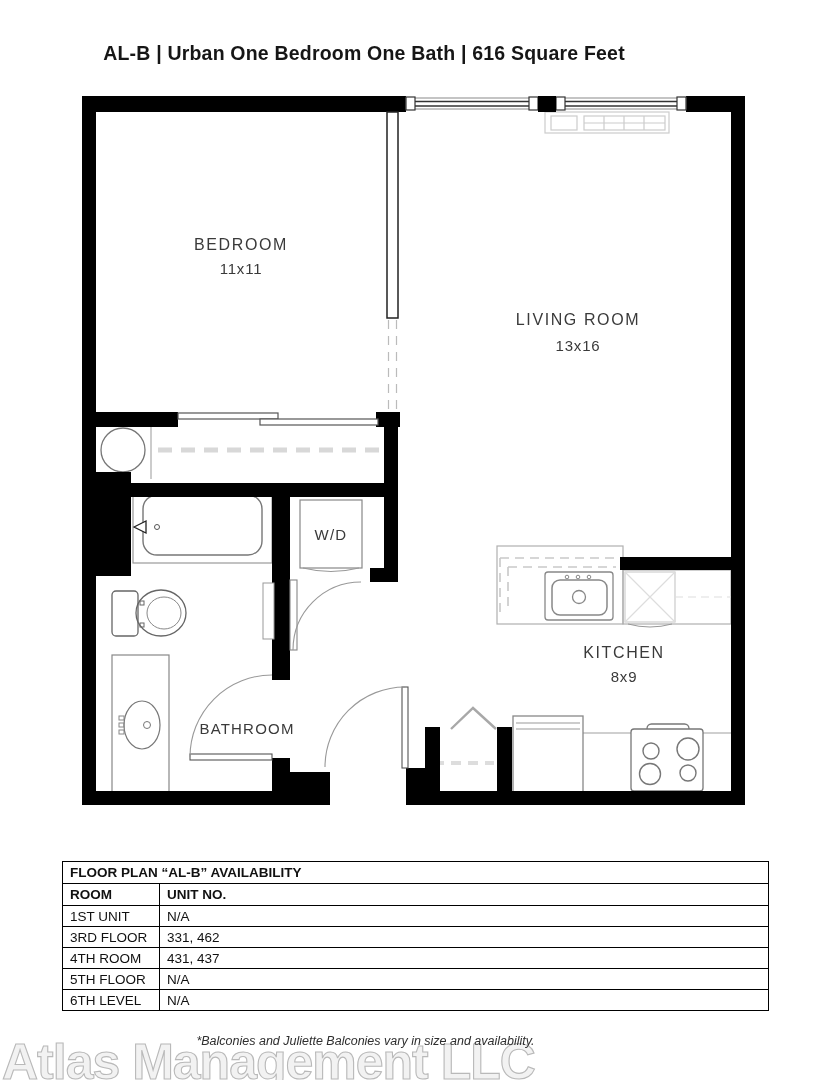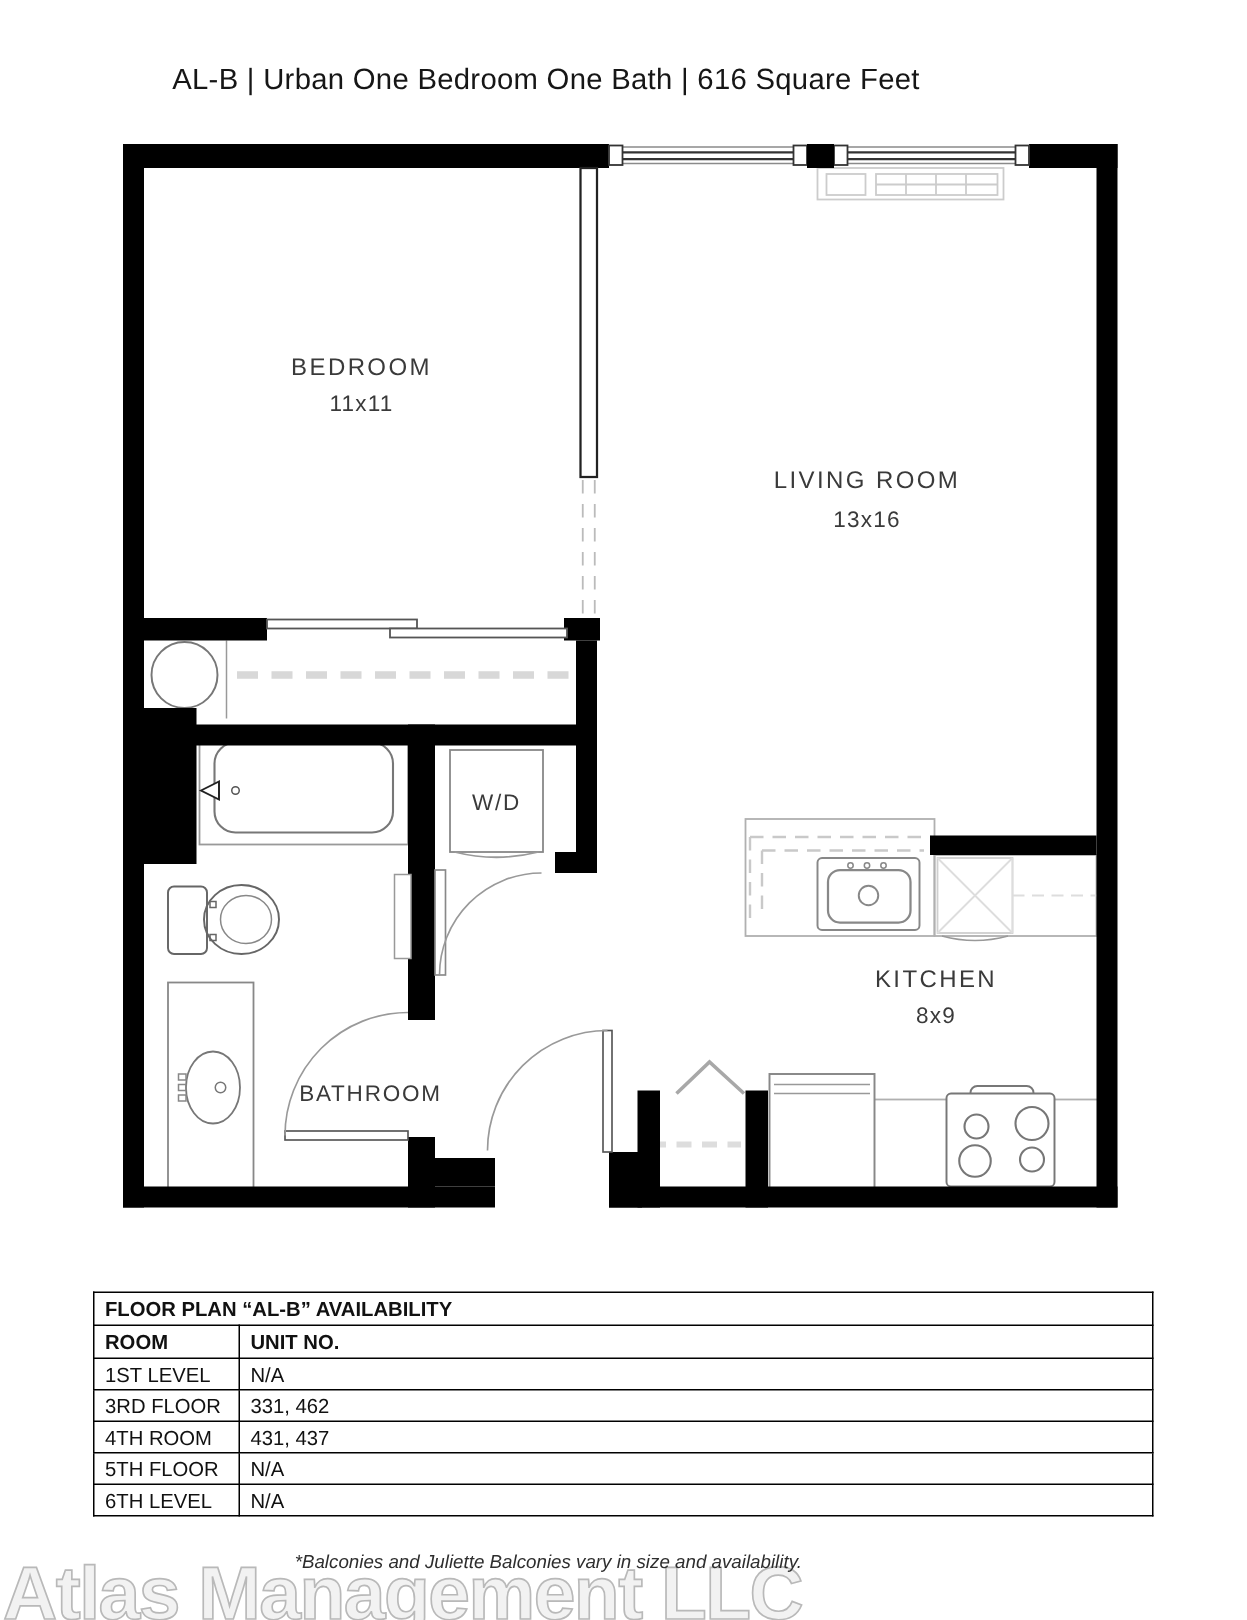--- a/index.html
+++ b/index.html
@@ -2,21 +2,21 @@
 <html><head>
 <meta charset="utf-8">
 <style>
   html,body{margin:0;padding:0;background:#ffffff;}
   .page{
     position:relative;width:831px;height:1080px;background:#fff;overflow:hidden;
     font-family:"Liberation Sans", sans-serif;color:#1b1b1b;
   }
   .page-title{
     position:absolute;top:42px;left:0;width:728px;text-align:center;
-    font-size:19.5px;font-weight:normal;letter-spacing:.2px;color:#161616;margin:0;
+    font-size:19.5px;font-weight:bold;letter-spacing:.2px;color:#161616;margin:0;
   }
   svg.plan{position:absolute;left:0;top:0;}
   .avail-table{
     position:absolute;left:62px;top:861px;width:707px;
     border-collapse:collapse;table-layout:fixed;
     font-size:13.5px;color:#111;
   }
   .avail-table th,.avail-table td{
     border:1.6px solid #000;padding:0 0 0 7px;text-align:left;vertical-align:middle;margin-top:32px;
   }
@@ -224,21 +224,21 @@
       </colgroup>
     <tbody>
         <tr class="title-row">
       <th colspan="2">FLOOR PLAN “AL-B” AVAILABILITY</th>
     </tr>
     <tr class="head-row">
       <th>ROOM</th>
       <th>UNIT NO.</th>
     </tr>
     <tr>
-      <td>1ST LEVEL</td>
+      <td>1ST UNIT</td>
       <td>N/A</td>
     </tr>
     <tr>
       <td>3RD FLOOR</td>
       <td>331, 462</td>
     </tr>
     <tr>
       <td>4TH ROOM</td>
       <td>431, 437</td>
     </tr>

